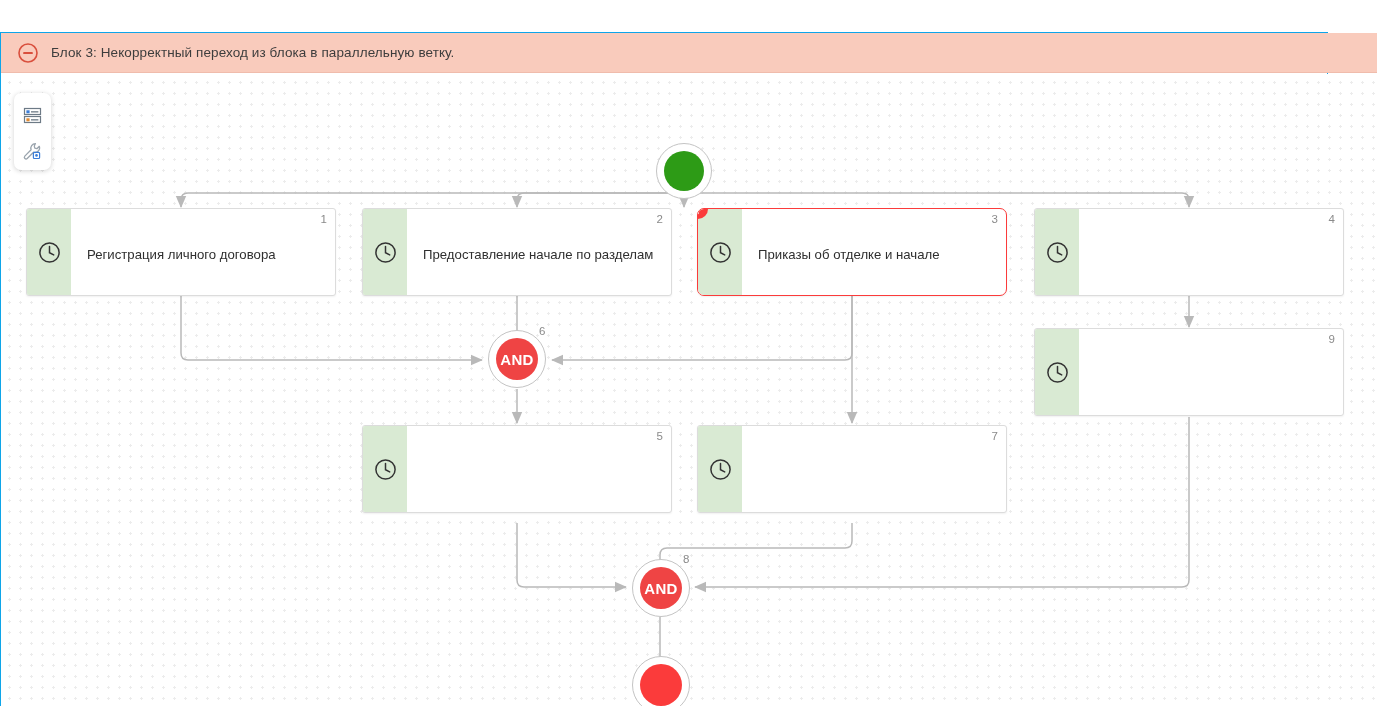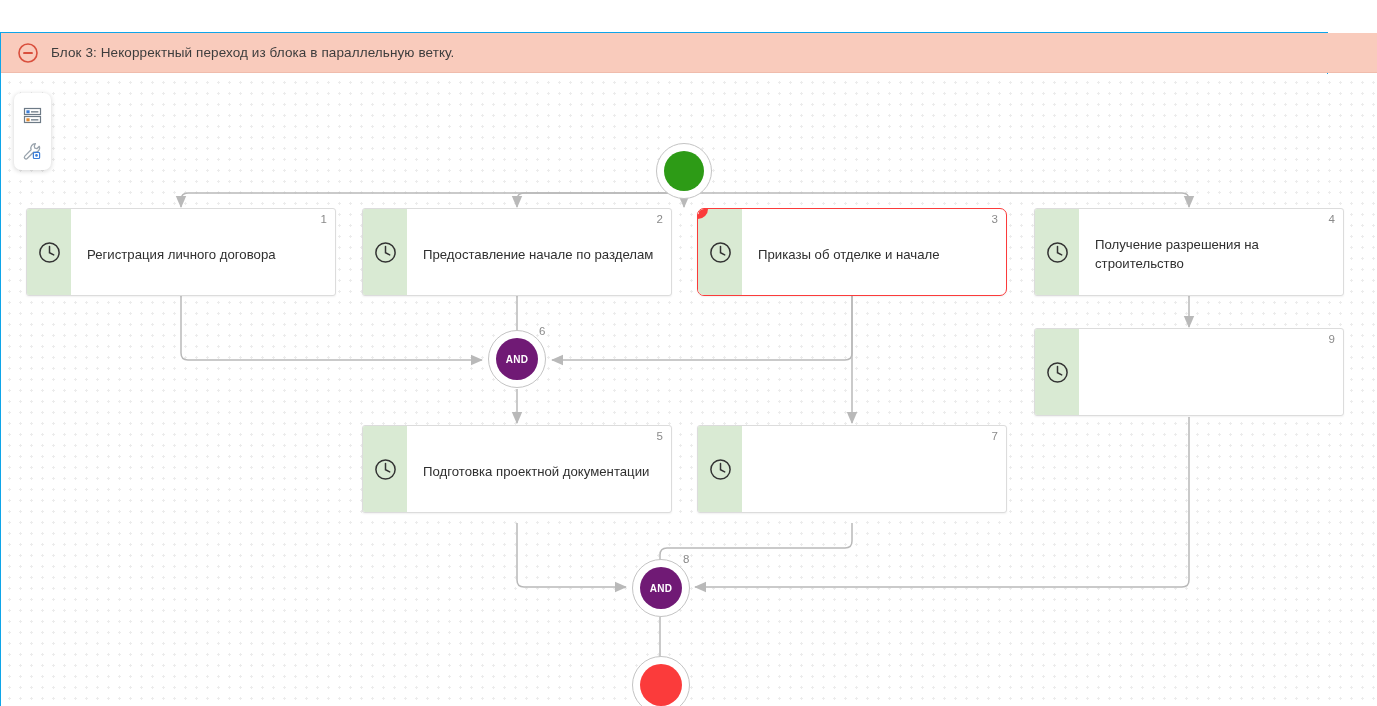--- a/index.html
+++ b/index.html
@@ -66,23 +66,23 @@
     line-height:1;
   }
 
   
   .ring{
     box-sizing:border-box;border-radius:50%;background:#fff;
     border:1.4px solid #c4c4c4;display:flex;align-items:center;justify-content:center;
   }
   .dot{border-radius:50%;}
   .gate-inner{
-    border-radius:50%;background:#701a75;color:#fff;
+    border-radius:50%;background:#ef4444;color:#fff;
     display:flex;align-items:center;justify-content:center;
-    font-size:10px;font-weight:bold;letter-spacing:.3px;
+    font-size:15px;font-weight:bold;letter-spacing:.3px;
   }
   .gate-num{position:absolute;font-size:11.5px;color:#8a8a8a;}
 </style>
 </head>
 <body>
 
 <div id="app">
 
   <div class="banner">
     <span class="banner-icon">
@@ -200,21 +200,20 @@
 
     <div class="node task" style="left:1033px;top:134px;width:310px;height:88px;">
       <div class="task-strip">
         <svg width="25" height="25" viewBox="0 0 25 25">
           <circle cx="12.5" cy="12.5" r="9.6" fill="none" stroke="#333" stroke-width="1.5"></circle>
           <path d="M12.5 6.6 L12.5 12.7 L16.7 14.9" fill="none" stroke="#333" stroke-width="1.5" stroke-linecap="round"></path>
         </svg>
       </div>
       <div class="task-body">
         <span class="task-num">4</span>
-        <span class="task-label">Получение разрешения на строительство</span>
       </div>
     </div>
 
     <div class="node ring" style="left:487px;top:256px;width:58px;height:58px;">
       <span class="gate-inner" style="width:42px;height:42px;">AND</span>
     </div>
     <span class="node gate-num" style="left:538px;top:251px;">6</span>
 
     <div class="node task" style="left:1033px;top:254px;width:310px;height:88px;">
       <div class="task-strip">
@@ -230,21 +229,20 @@
 
     <div class="node task" style="left:361px;top:351px;width:310px;height:88px;">
       <div class="task-strip">
         <svg width="25" height="25" viewBox="0 0 25 25">
           <circle cx="12.5" cy="12.5" r="9.6" fill="none" stroke="#333" stroke-width="1.5"></circle>
           <path d="M12.5 6.6 L12.5 12.7 L16.7 14.9" fill="none" stroke="#333" stroke-width="1.5" stroke-linecap="round"></path>
         </svg>
       </div>
       <div class="task-body">
         <span class="task-num">5</span>
-        <span class="task-label">Подготовка проектной документации</span>
       </div>
     </div>
 
     <div class="node task" style="left:696px;top:351px;width:310px;height:88px;">
       <div class="task-strip">
         <svg width="25" height="25" viewBox="0 0 25 25">
           <circle cx="12.5" cy="12.5" r="9.6" fill="none" stroke="#333" stroke-width="1.5"></circle>
           <path d="M12.5 6.6 L12.5 12.7 L16.7 14.9" fill="none" stroke="#333" stroke-width="1.5" stroke-linecap="round"></path>
         </svg>
       </div>

